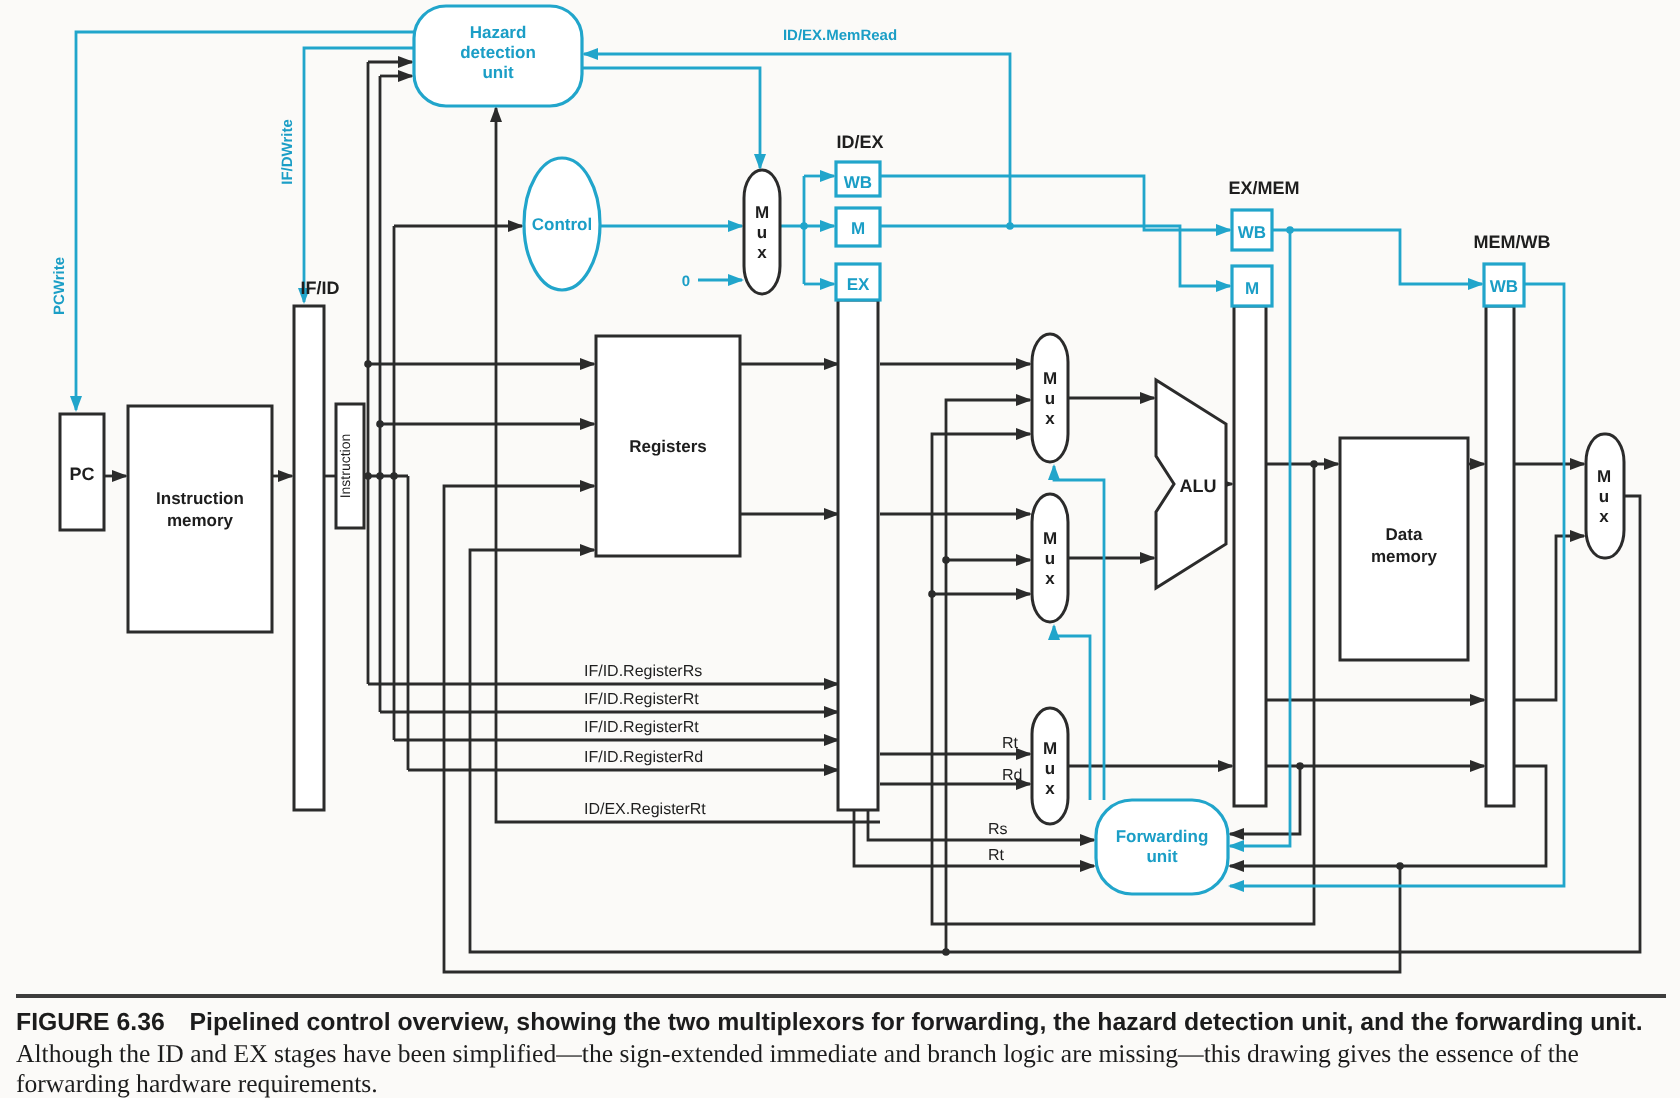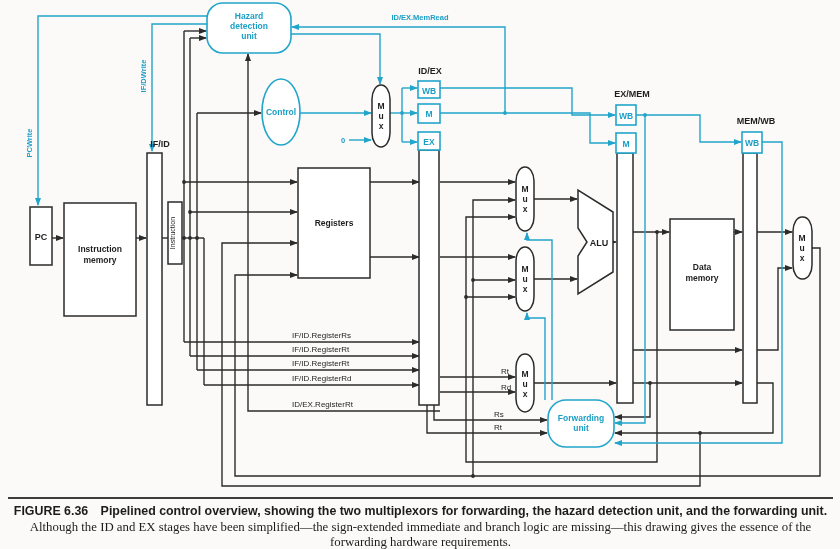--- a/index.html
+++ b/index.html
@@ -13,21 +13,21 @@
   .t8{font-size:8px;}
   .t7{font-size:7px;}
   .tb{font-size:9px;font-weight:bold;}
   .tm{font-size:8.5px;font-weight:bold;}
   .tc{font-size:8.5px;font-weight:bold;fill:#1b9ec6;}
   .tc8{font-size:7.5px;font-weight:bold;fill:#1b9ec6;}
   .mid{text-anchor:middle;}
   .dot{fill:#2b2b2b;stroke:none;}
   .cdot{fill:#21a5cb;stroke:none;}
   #caption{position:absolute;left:8px;right:7px;top:497px;border-top:2px solid #3d3d3d;padding-top:5px;
-           font-size:12.4px;line-height:15.5px;color:#1c1c1c;text-align:center;}
+           font-size:12.4px;line-height:15.5px;color:#1c1c1c;text-align:left;}
   .cap-bold{font-family:"Liberation Sans",sans-serif;font-weight:bold;letter-spacing:0px;}
   .cap-reg{font-family:"Liberation Serif",serif;font-size:12.8px;}
 </style>
 </head>
 <body>
 
 <div id="page">
 <svg width="840" height="495" viewBox="0 0 840 495">
   <defs>
     <marker id="ab" markerWidth="8" markerHeight="7" refX="7" refY="3" orient="auto" markerUnits="userSpaceOnUse">

